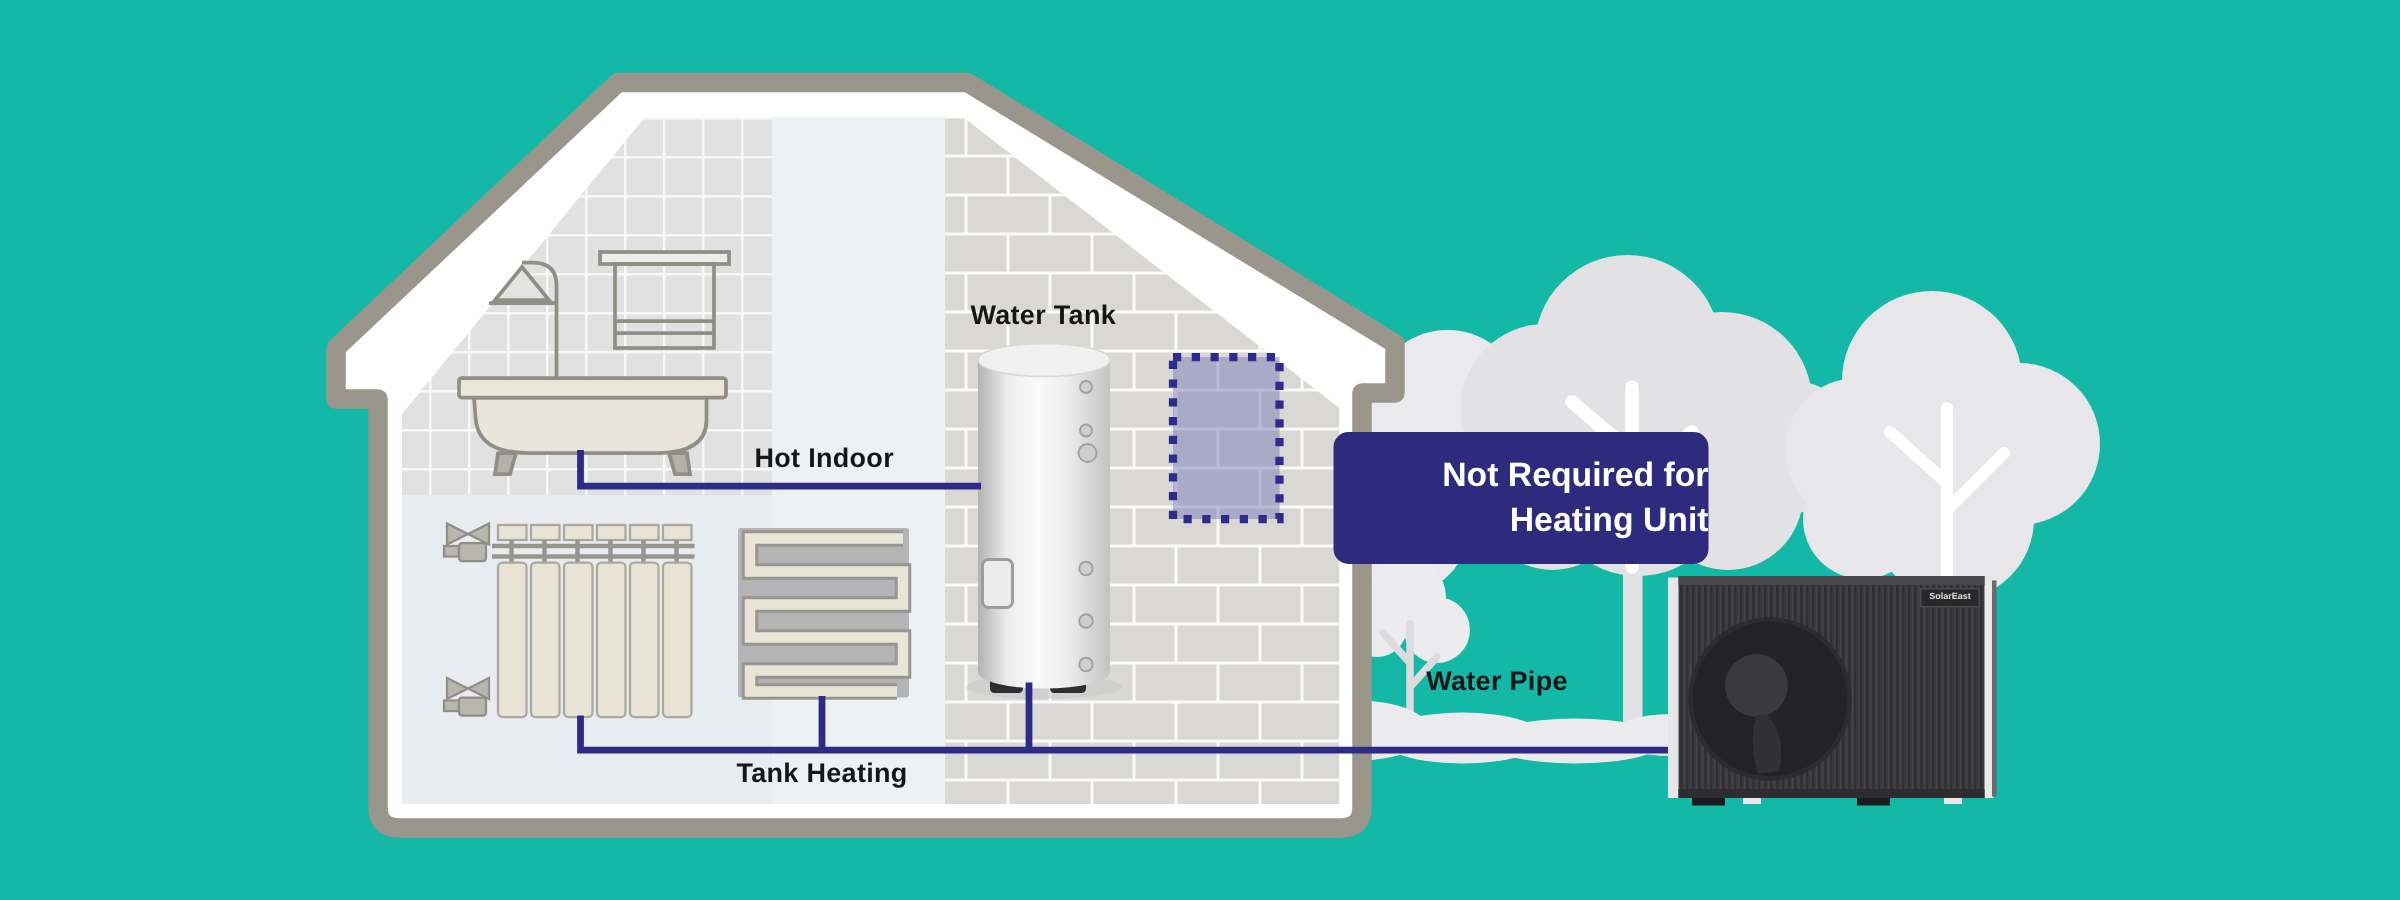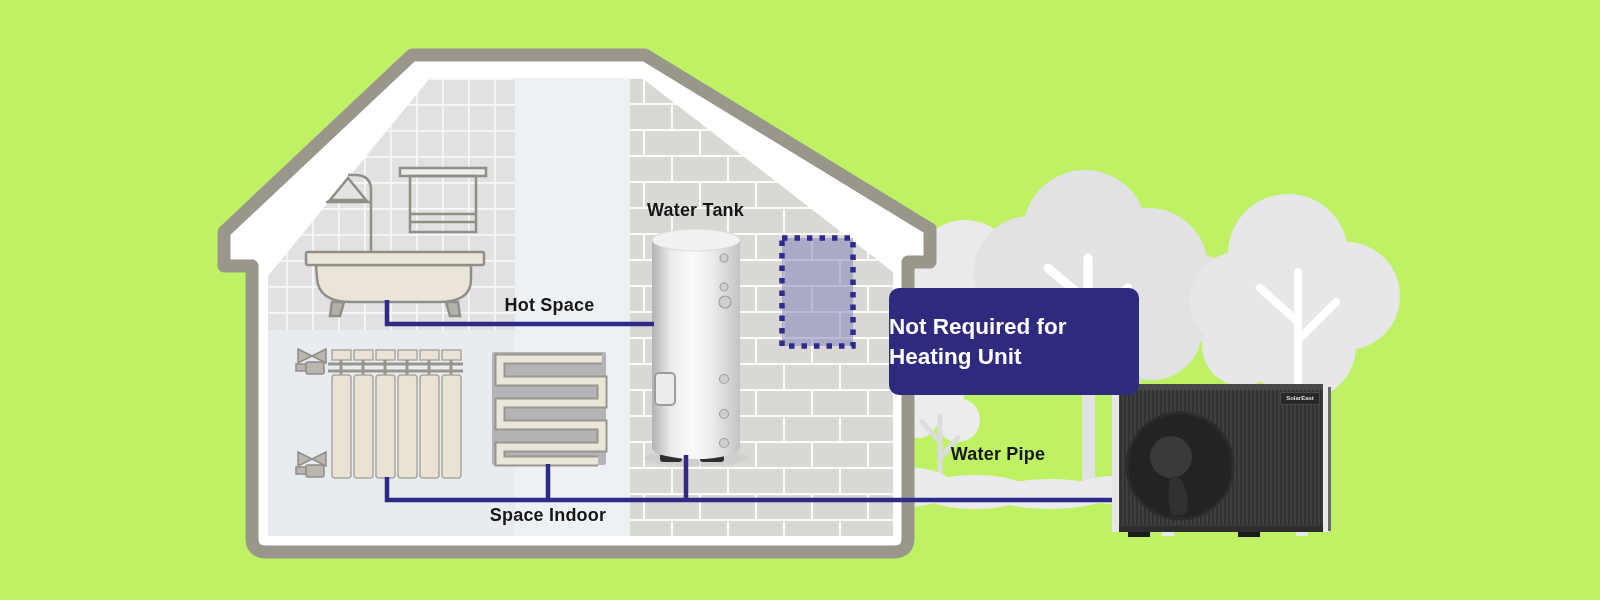--- a/index.html
+++ b/index.html
@@ -6,32 +6,32 @@
     --pipe:#2e2b87;
     --badge-bg:#2e2a7d;
     --badge-text:#ffffff;
     --label-text:#161616;
     --house-border:#9a968c;
     --dashed-box-border:#2e2b8e;
     --dashed-box-fill:#7b7bb8;
   }
   html,body{margin:0;padding:0;background:#ffffff;}
   .stage{
-    position:relative;width:1600px;height:600px;overflow:hidden;background:#bef264;
+    position:relative;width:1600px;height:600px;overflow:hidden;background:#14b8a6;
     font-family:"Liberation Sans", sans-serif;
   }
   .stage svg{position:absolute;left:0;top:0;}
   .diagram-label{
     position:absolute;color:var(--label-text);font-weight:700;font-size:18px;
     text-align:center;letter-spacing:.2px;white-space:nowrap;
   }
   .badge{
-    position:absolute;left:889px;top:288px;width:250px;height:107px;
+    position:absolute;left:889px;top:288px;width:250px;height:88px;
     background:var(--badge-bg);border-radius:10px;color:var(--badge-text);
-    display:flex;flex-direction:column;align-items:flex-start;justify-content:center;
+    display:flex;flex-direction:column;align-items:flex-end;justify-content:center;
     font-weight:700;font-size:22.5px;line-height:30px;text-align:center;
   }
   .brand-label{
     position:absolute;left:1280px;top:392px;width:38px;height:11px;
     color:#dedede;font-size:6px;font-weight:700;text-align:center;line-height:11px;
     background:#28282a;border:0.5px solid #4a4a4c;border-radius:1px;overflow:hidden;
   }
   .pipe{stroke:var(--pipe);stroke-width:4.5;fill:none;}
   .dashed-box{
     fill:var(--dashed-box-fill);fill-opacity:.5;
@@ -232,23 +232,23 @@
       <rect x="1128" y="532" width="22" height="5" fill="#1b1b1d"></rect>
       <rect x="1238" y="532" width="22" height="5" fill="#1b1b1d"></rect>
       <rect x="1162" y="532" width="12" height="4" fill="#e8e8e8"></rect>
       <rect x="1296" y="532" width="12" height="4" fill="#e8e8e8"></rect>
     </g>
   </g>
 </svg>
 
   <div class="diagram-label" style="left:638px;top:200px;width:115px;">Water Tank</div>
 
-  <div class="diagram-label" style="left:492px;top:295px;width:115px;">Hot Space</div>
-
-  <div class="diagram-label" style="left:478px;top:505px;width:140px;">Space Indoor</div>
+  <div class="diagram-label" style="left:492px;top:295px;width:115px;">Hot Indoor</div>
+
+  <div class="diagram-label" style="left:478px;top:505px;width:140px;">Tank Heating</div>
 
   <div class="diagram-label" style="left:938px;top:444px;width:120px;">Water Pipe</div>
 
   <div class="badge">
     <span>Not Required for</span>
     <span>Heating Unit</span>
   </div>
 
   <div class="brand-label">SolarEast</div>
 </div>

